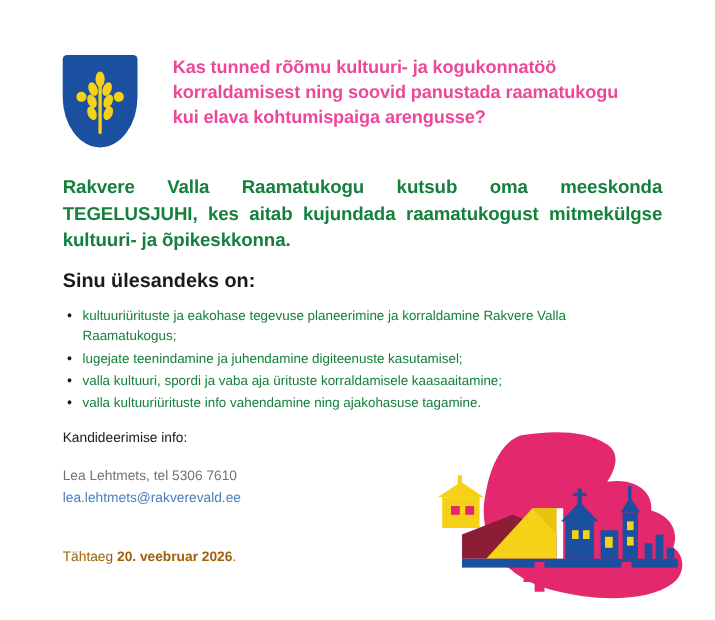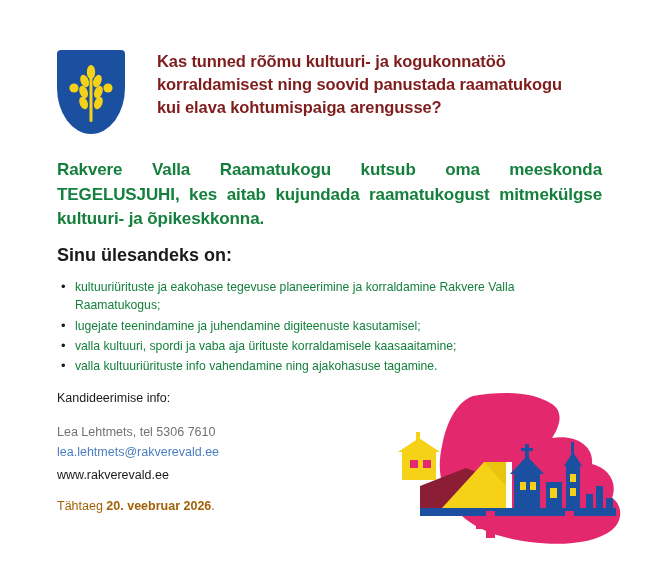--- a/index.html
+++ b/index.html
@@ -45,21 +45,21 @@
   .crest svg {
     position: absolute;
     left: 0;
     top: 0;
   }
   .headline {
     margin-left: 32px;
     font-size: 16.5px;
     line-height: 1.38;
     font-weight: bold;
-    color: #7f1d1d;
+    color: #ec4899;
     letter-spacing: -0.1px;
     max-width: 430px;
   }
 
   
   .lead {
     position: absolute;
     left: 57px;
     top: 158px;
     width: 545px;
@@ -187,21 +187,20 @@
   <ul class="tasks">
     <li>kultuuriürituste ja eakohase tegevuse planeerimine ja korraldamine Rakvere Valla Raamatukogus;</li>
     <li>lugejate teenindamine ja juhendamine digiteenuste kasutamisel;</li>
     <li>valla kultuuri, spordi ja vaba aja ürituste korraldamisele kaasaaitamine;</li>
     <li>valla kultuuriürituste info vahendamine ning ajakohasuse tagamine.</li>
   </ul>
 
   <div class="contact-title">Kandideerimise info:</div>
   <div class="contact-phone">Lea Lehtmets, tel 5306 7610</div>
   <a class="contact-email" href="#">lea.lehtmets@rakverevald.ee</a>
-  <a class="contact-web" href="#">www.rakverevald.ee</a>
 
   <div class="deadline">
     <span>Tähtaeg </span><b>20. veebruar 2026</b><span>.</span>
   </div>
 
   <div class="illustration">
     <svg width="250" height="160" viewBox="0 0 250 160" xmlns="http://www.w3.org/2000/svg">
 
       <path d="M93 6 C118 2 150 0 172 14 C184 22 180 36 172 48 C196 44 214 56 212 74
                C228 78 238 92 232 108 C242 114 244 130 232 140 C214 154 180 156 150 152

